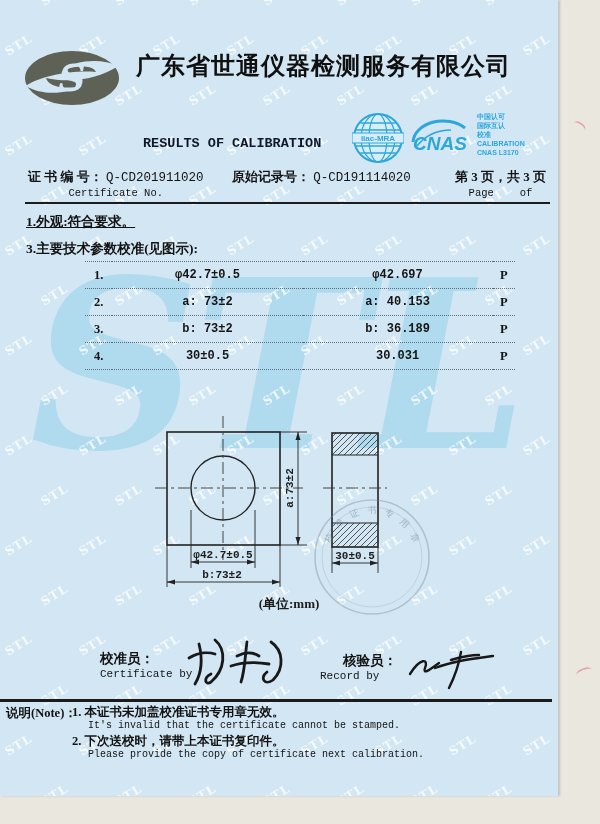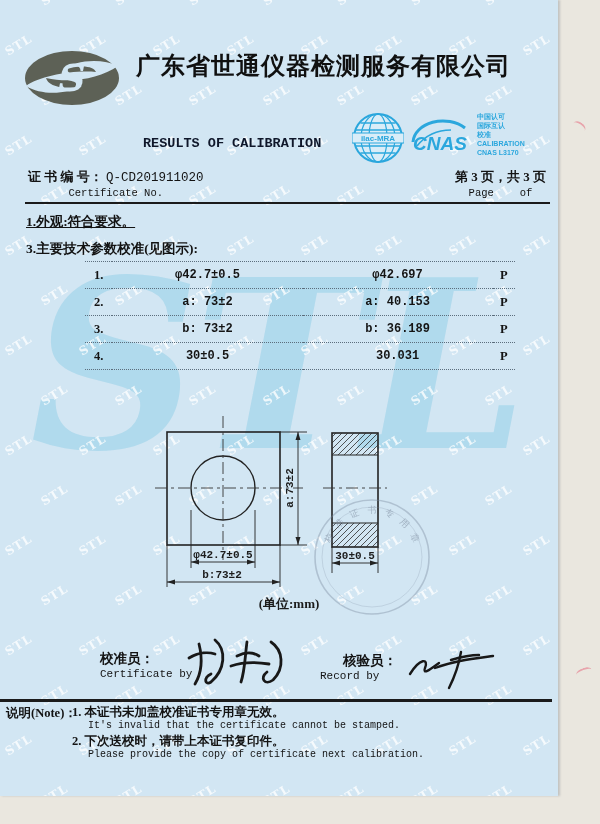--- a/index.html
+++ b/index.html
@@ -248,20 +248,22 @@
         <div>CNAS L3170</div>
       </div>
 
       <div class="cert-info">
         <div class="ci-block" style="left:28px;">
           <div><b>证 书 编 号：</b>
                <span class="mono-val">Q-CD201911020</span></div>
           <div class="ci-en">Certificate No.</div>
         </div>
         <div class="ci-block" style="left:232px;">
+          <div><b>原始记录号：</b>
+               <span class="mono-val">Q-CD191114020</span></div>
         </div>
         <div class="ci-block" style="left:455px;">
           <div><b>第 3 页，共 3 页</b></div>
           <div class="ci-en"><span>Page</span><span style="display:inline-block;width:26px;"></span><span>of</span></div>
         </div>
       </div>
       <div class="divider1"></div>
 
       <div class="finding" style="top:213px;text-decoration:underline;">1.外观:符合要求。</div>
       <div class="finding" style="top:240px;">3.主要技术参数校准(见图示):</div>

